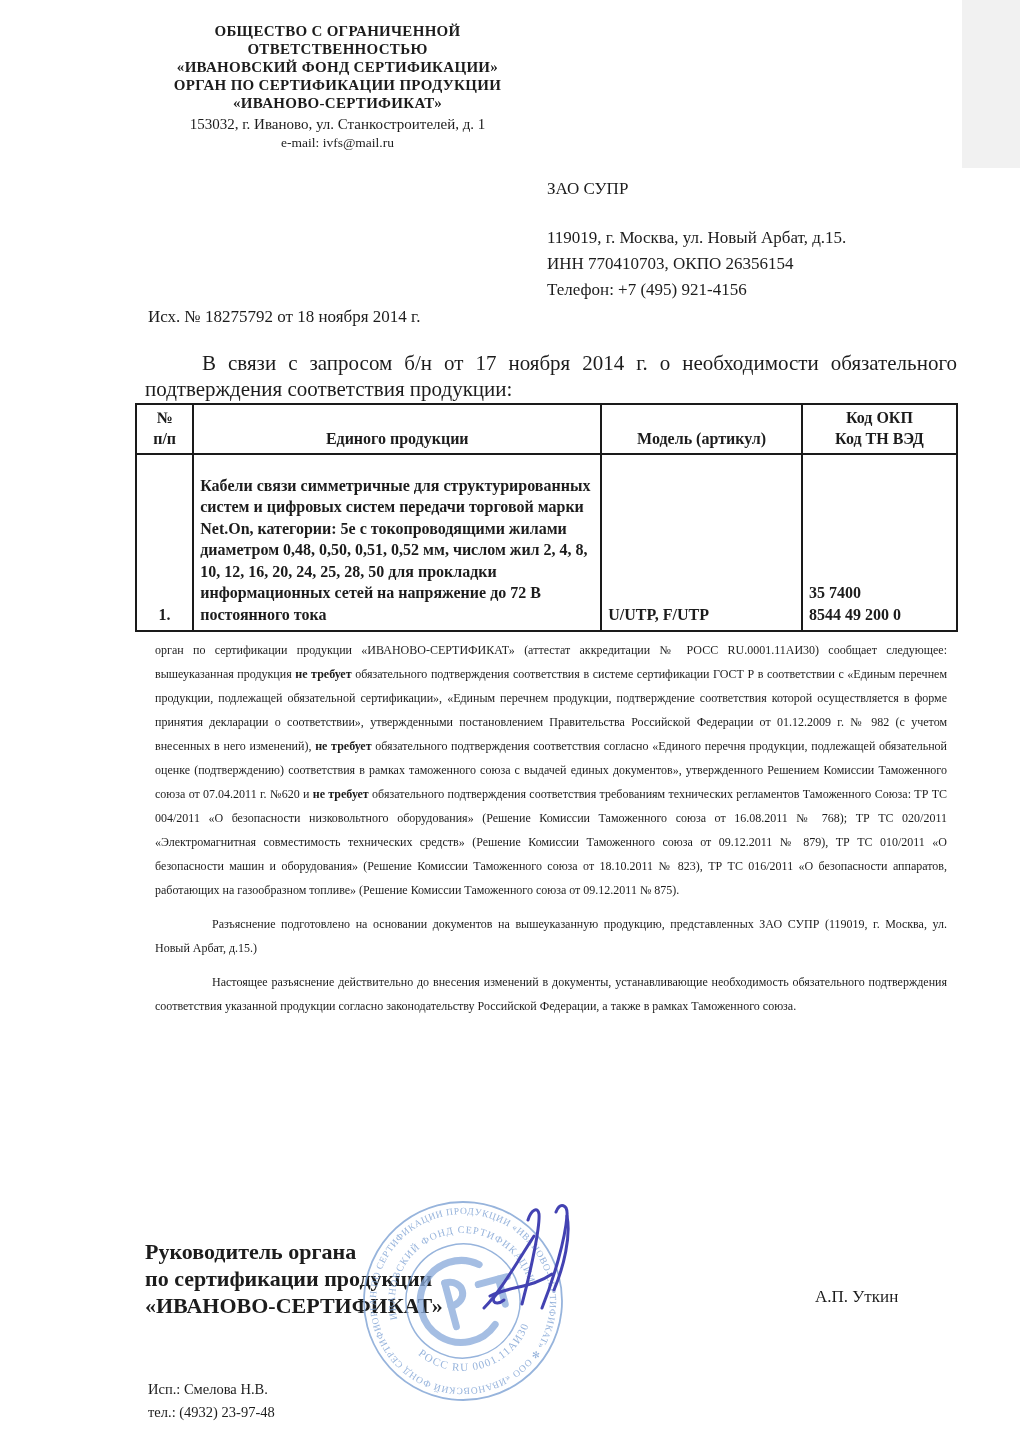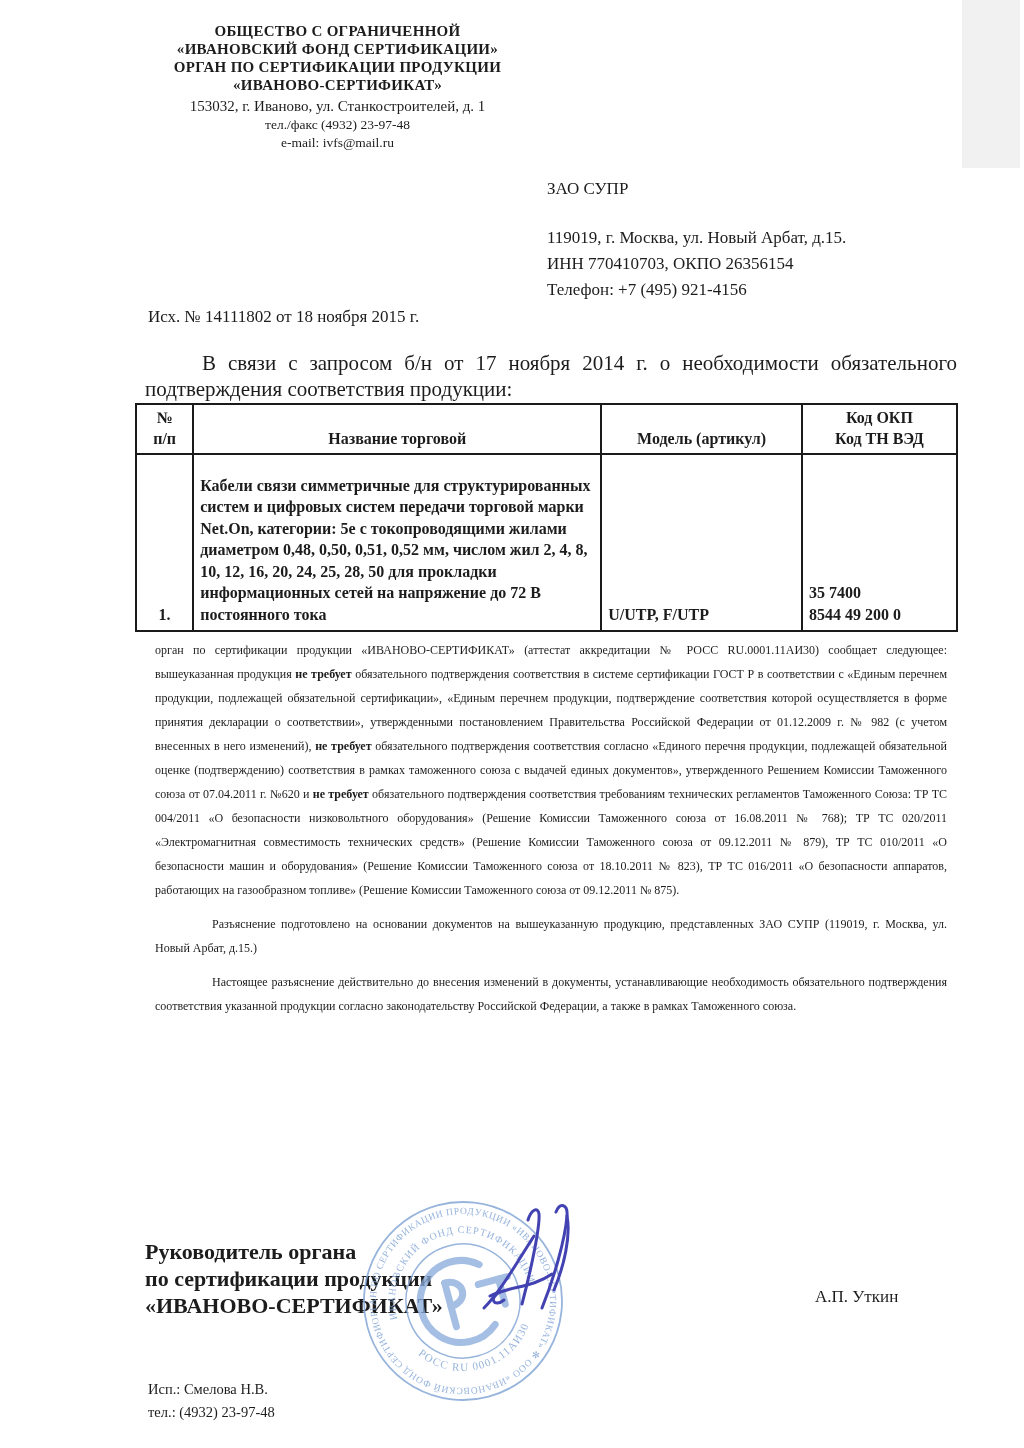--- a/index.html
+++ b/index.html
@@ -53,47 +53,47 @@
 </style>
 </head>
 <body>
 
 <div class="page">
 
   <div class="scan-shadow"></div>
 
   <header class="letterhead">
     <div class="org">ОБЩЕСТВО С ОГРАНИЧЕННОЙ</div>
+    <div class="org">ОТВЕТСТВЕННОСТЬЮ</div>
     <div class="org">«ИВАНОВСКИЙ ФОНД СЕРТИФИКАЦИИ»</div>
     <div class="org">ОРГАН ПО СЕРТИФИКАЦИИ ПРОДУКЦИИ</div>
     <div class="org">«ИВАНОВО-СЕРТИФИКАТ»</div>
     <div class="addr">153032, г. Иваново, ул. Станкостроителей, д. 1</div>
-    <div class="tel">тел./факс (4932) 23-97-48</div>
     <div class="mail">e-mail: ivfs@mail.ru</div>
   </header>
 
   <section class="recipient">
     <div class="r-name">ЗАО СУПР</div>
     <div>119019, г. Москва, ул. Новый Арбат, д.15.</div>
     <div>ИНН 770410703, ОКПО 26356154</div>
     <div>Телефон: +7 (495) 921-4156</div>
   </section>
 
-  <div class="ref">Исх. № 14111802  от 18 ноября 2015 г.</div>
+  <div class="ref">Исх. № 18275792  от 18 ноября 2014 г.</div>
 
   <p class="intro">В связи с запросом б/н от 17 ноября 2014 г. о необходимости обязательного подтверждения соответствия продукции:</p>
 
   <table class="products">
     <thead>
       <tr>
         <th class="c-num">
           <div>№</div>
           <div>п/п</div>
         </th>
-        <th class="c-name">Название торговой</th>
+        <th class="c-name">Единого продукции</th>
         <th class="c-model">Модель (артикул)</th>
         <th class="c-code">
           <div>Код ОКП</div>
           <div>Код ТН ВЭД</div>
         </th>
       </tr>
     </thead>
     <tbody>
       <tr>
         <td class="c-num">1.</td>

